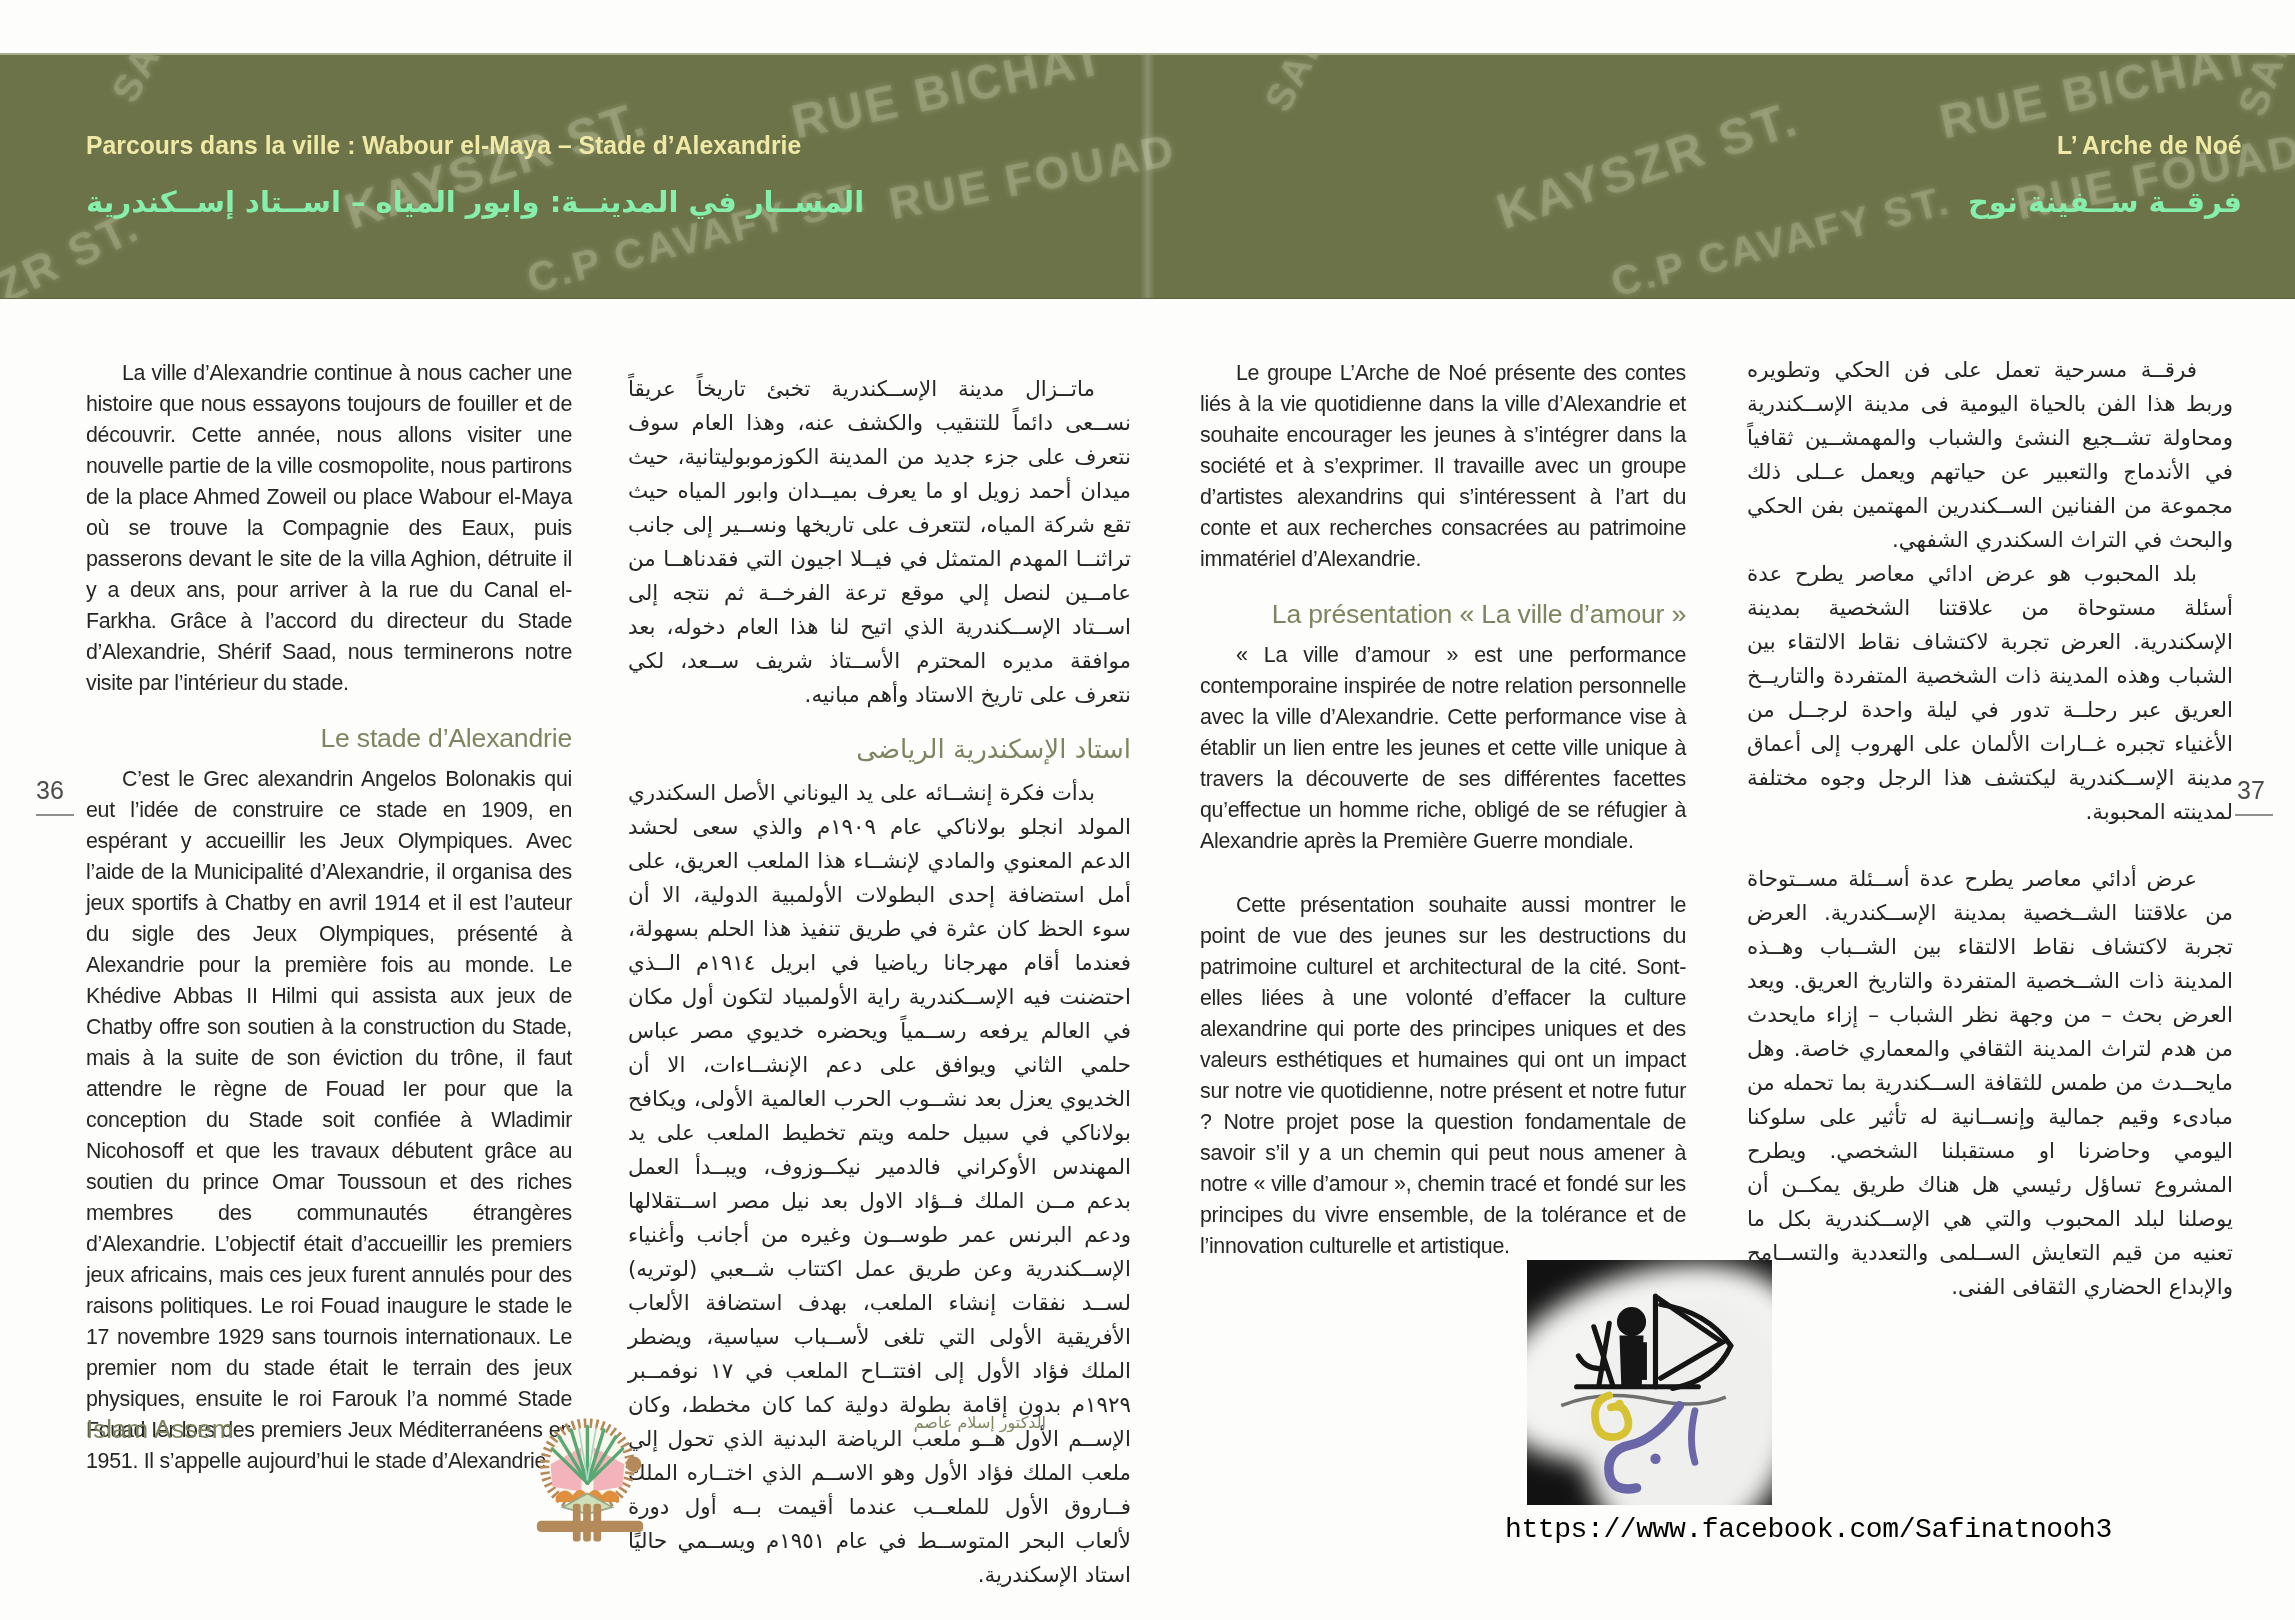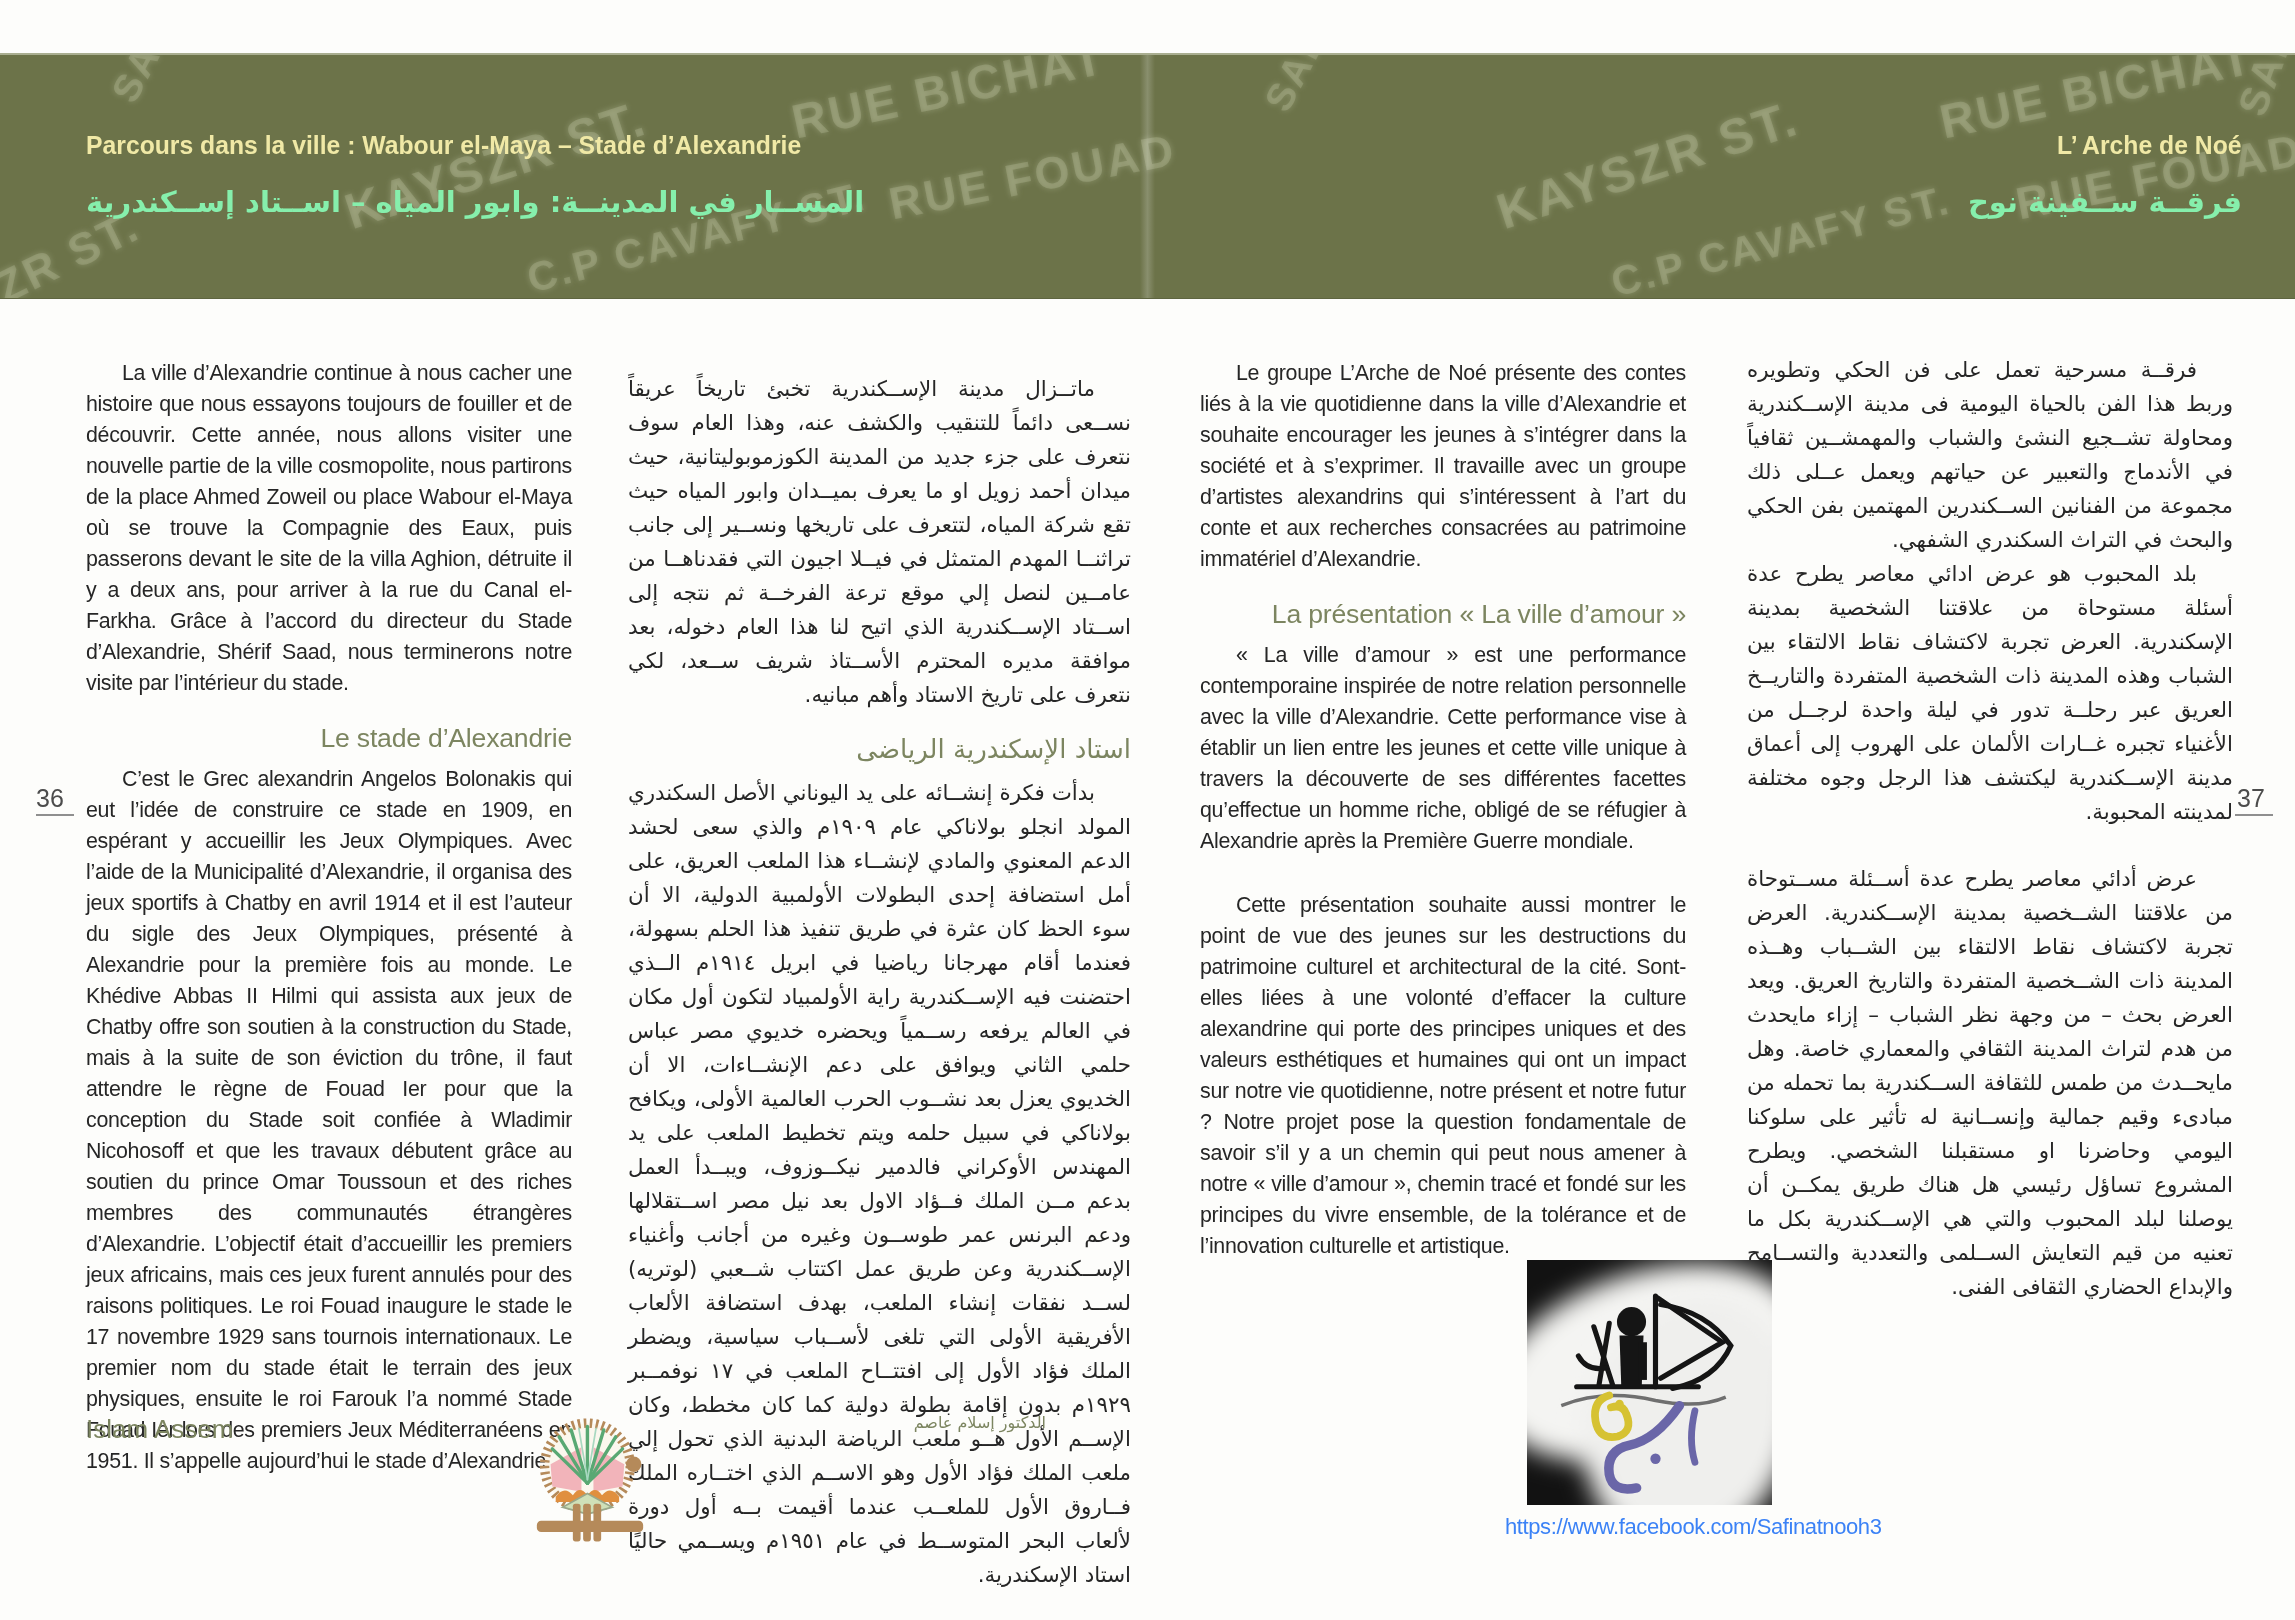--- a/index.html
+++ b/index.html
@@ -45,38 +45,38 @@
   .sect-fr{font-family:"Liberation Sans",sans-serif;font-size:26.6px;line-height:34px;color:#7c8560;
       letter-spacing:-0.2px;text-align:right;margin:22px 0 8.6px 0;}
   .sect-ar{font-family:"DejaVu Sans",sans-serif;font-size:26px;line-height:36px;color:#7c8560;
       text-align:right;margin:19px 0 8.6px 0;}
   .col-lfr{left:86px;top:358px;width:486px;}
   .col-lar{left:628px;top:372px;width:503px;}
   .col-rfr{left:1200px;top:358px;width:486px;}
   .col-rar{left:1747px;top:353px;width:486px;}
 
   
-  .folio{position:absolute;font-family:"Liberation Sans",sans-serif;font-size:25px;color:#4c4c4c;margin-top:8px;}
+  .folio{position:absolute;font-family:"Liberation Sans",sans-serif;font-size:25px;color:#4c4c4c;}
   .folio-36{left:36px;top:776px;}
   .folio-37{left:2237px;top:776px;}
   .folio-rule{position:absolute;height:1.7px;background:#8f8f8f;width:38px;top:814px;}
   .rule-36{left:36px;}
   .rule-37{left:2235px;}
 
   
   .sig-fr{position:absolute;left:86px;top:1414px;font-family:Liberation Sans, sans-serif;
       font-size:26px;color:#7c8560;}
   .sig-ar{position:absolute;left:866px;top:1413px;width:180px;text-align:right;
       font-family:"DejaVu Sans",sans-serif;font-size:16px;color:#7c8560;direction:rtl;}
 
   
   .emblem{position:absolute;left:530px;top:1411px;width:120px;height:134px;}
   .photo{position:absolute;left:1527px;top:1260px;width:245px;height:245px;}
-  .fb-link{position:absolute;left:1505px;top:1514px;font-family:Liberation Sans, sans-serif;
-      font-size:22px;letter-spacing:-0.4px;color:#3b82f6;text-decoration:none;white-space:nowrap;}
+  .fb-link{position:absolute;left:1505px;top:1514px;font-family:Liberation Mono, monospace;
+      font-size:28px;letter-spacing:-0.4px;color:#000000;text-decoration:none;white-space:nowrap;}
 </style>
 </head>
 <body>
 
 <div class="canvas">
 
   <div class="banner">
     <span class="wm wm0">KAYSZR ST.</span>
     <span class="wm wm1">RUE BICHAT</span>
     <span class="wm wm2">RUE FOUAD</span>

